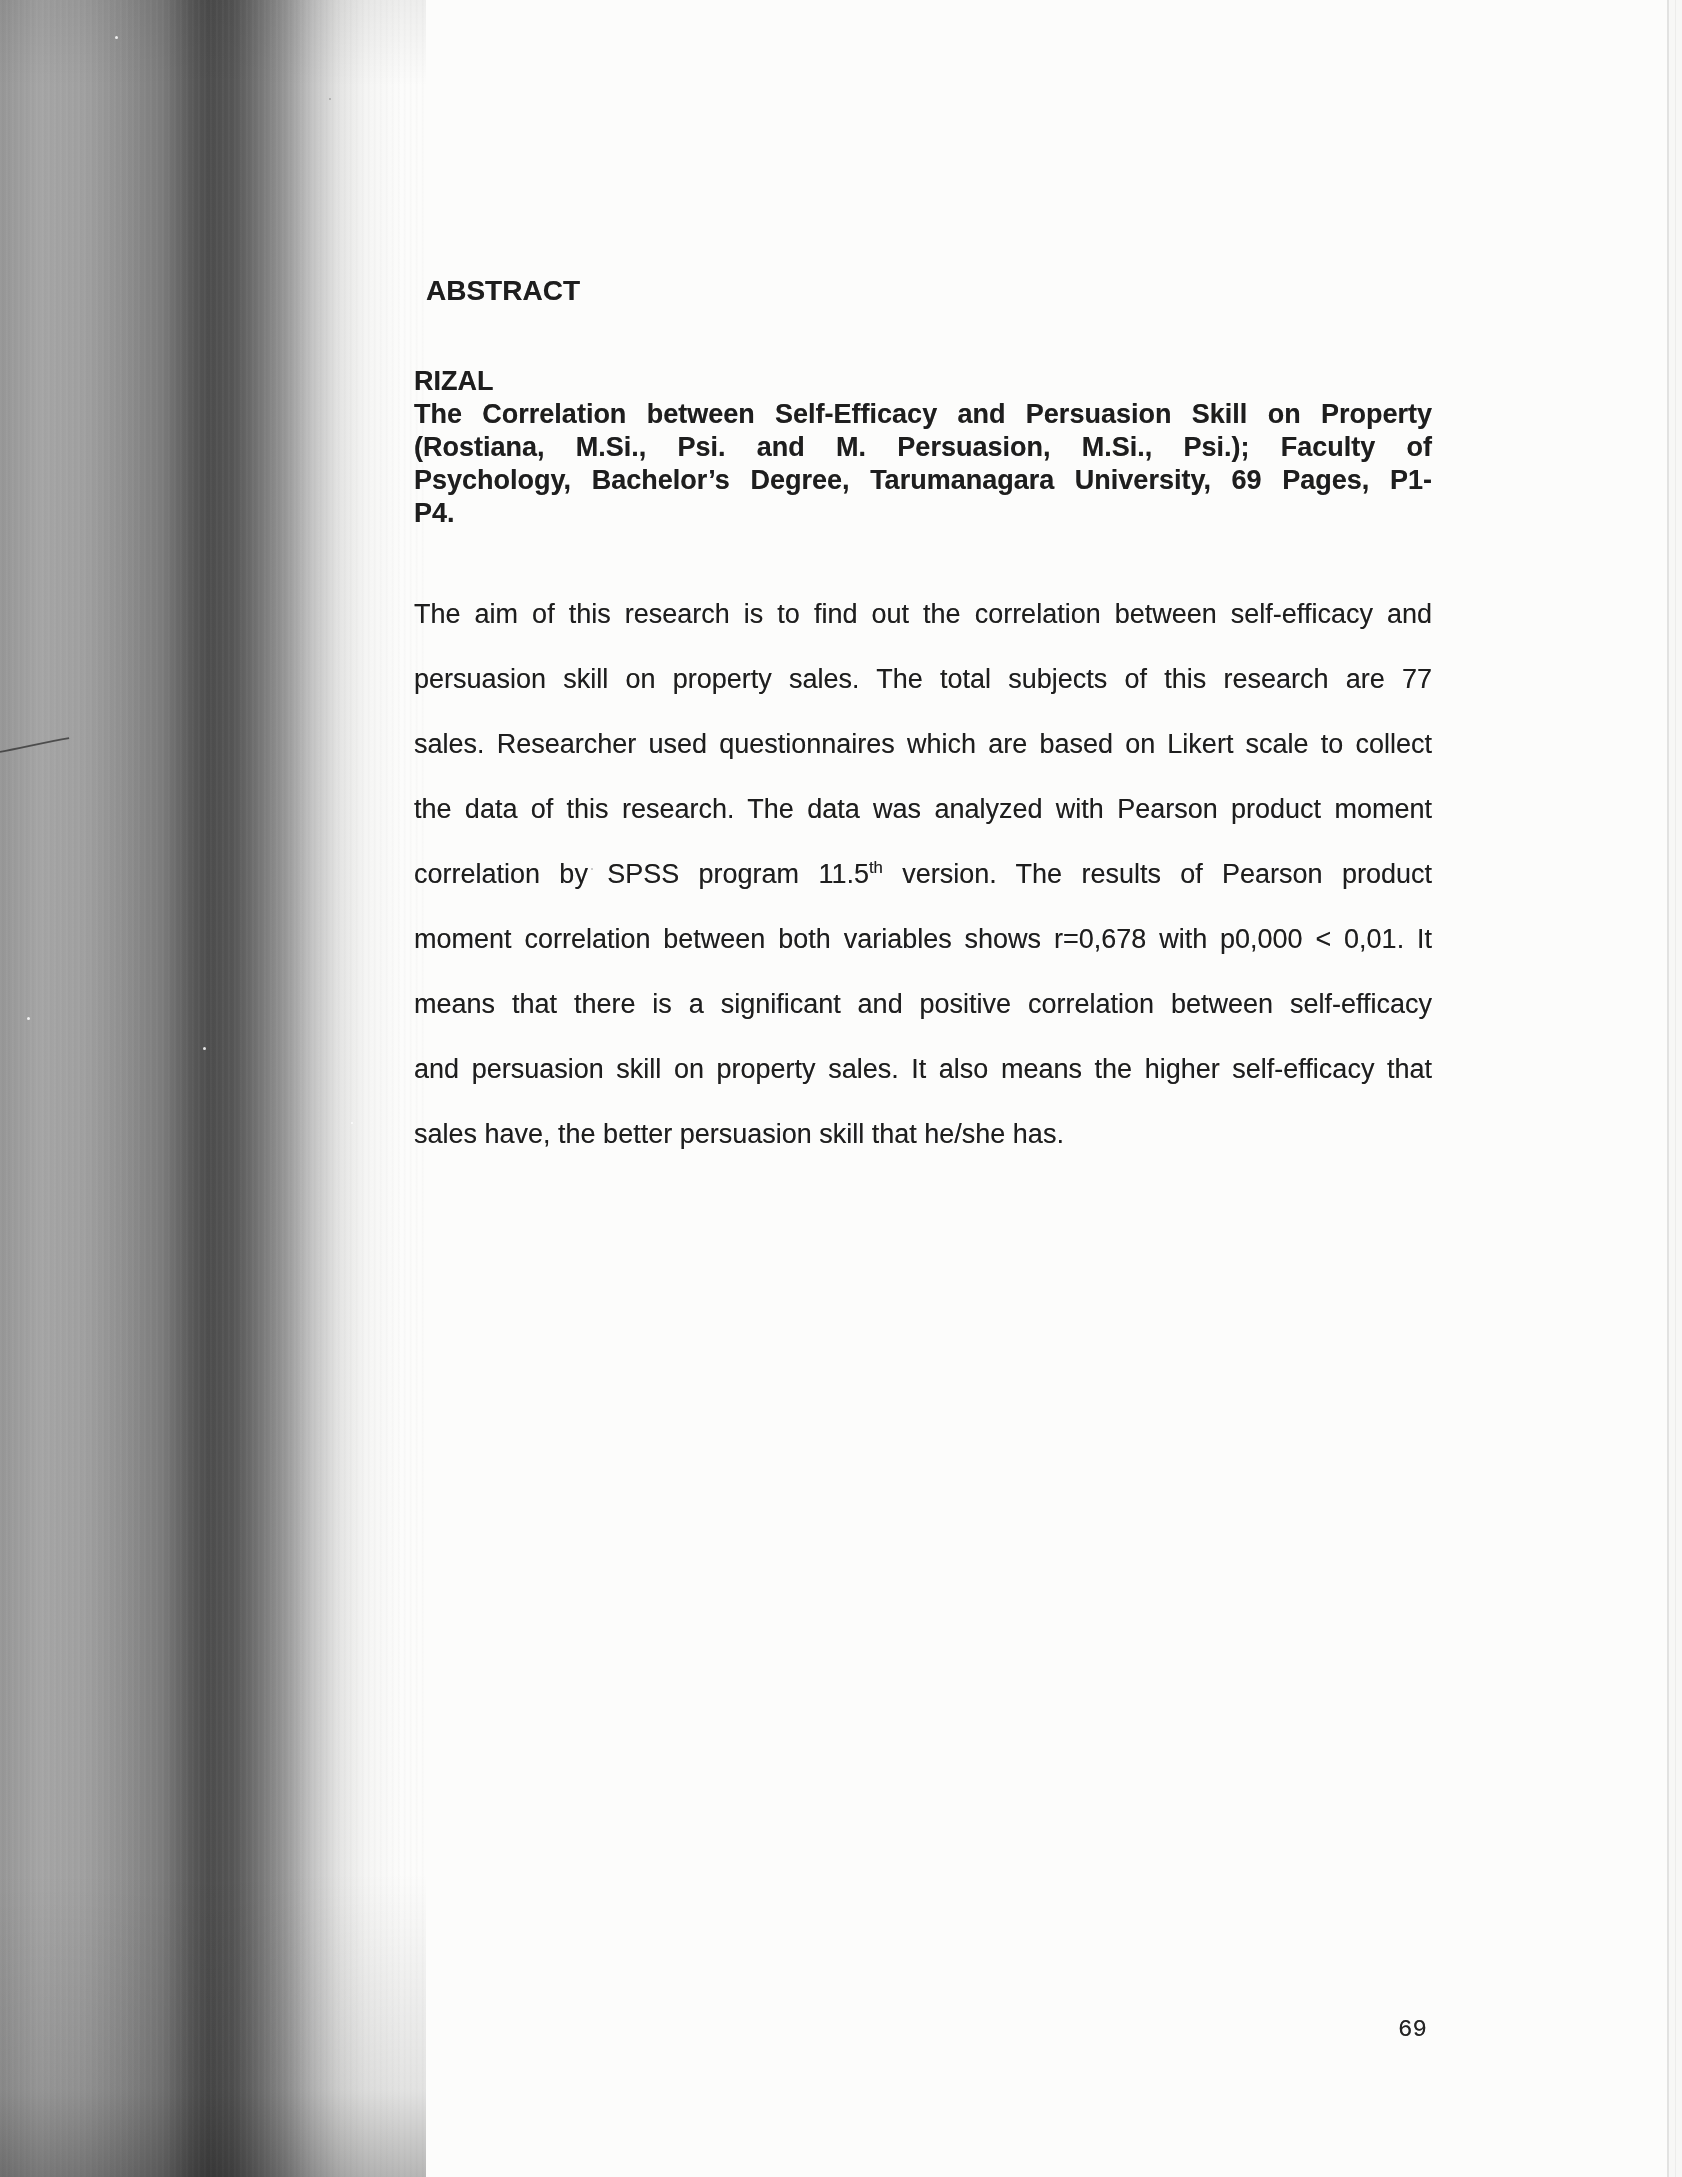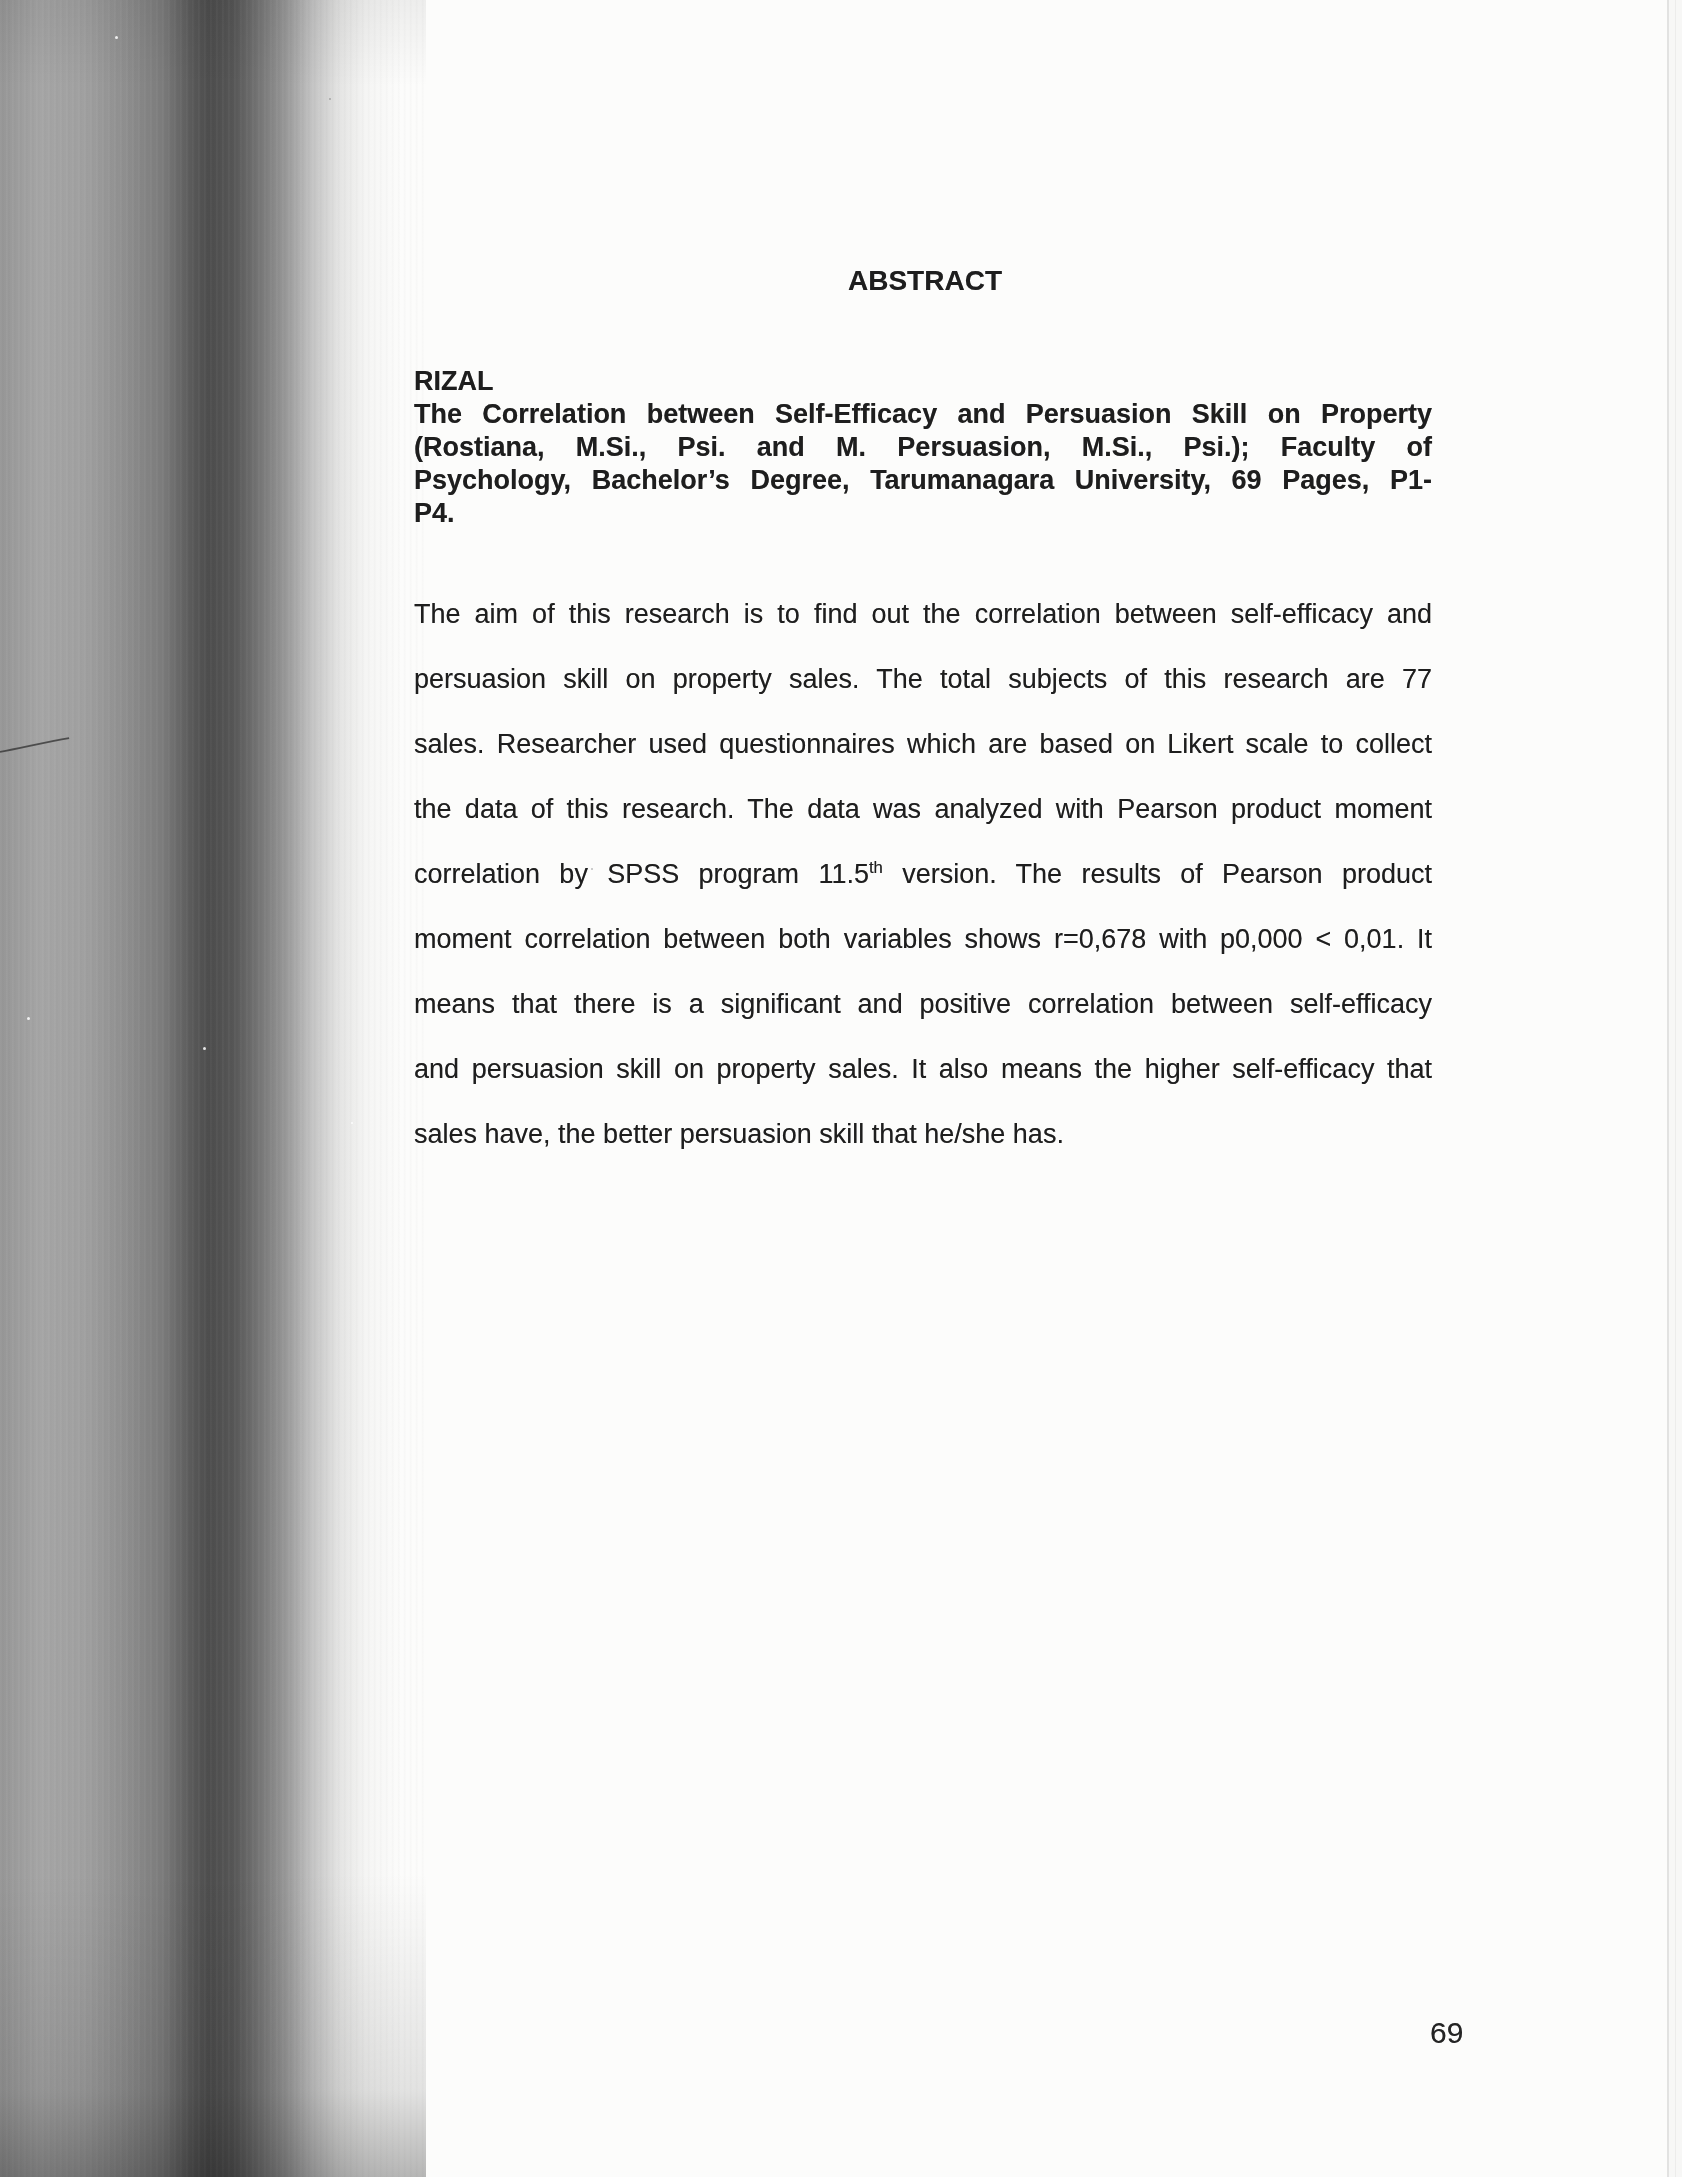--- a/index.html
+++ b/index.html
@@ -75,46 +75,45 @@
   
   .content {
     position: absolute; left: 414px; top: 0;
     width: 1018px; height: 2177px;
     color: #1e1e1e;
     text-shadow: 0 0 0.6px rgba(35,35,35,0.5);
   }
   .title {
     position: absolute; top: 263px; left: 0;
     width: 100%;
-    text-align: center;
+    text-align: left;
     font-size: 28px; font-weight: bold;
-    margin: 2px;
+    margin: 12px;
   }
   .heading {
     position: absolute; top: 365px; left: 0;
     width: 100%;
     font-size: 27px; font-weight: bold;
     line-height: 33px;
   }
   .bodytext {
     position: absolute; top: 582px; left: 0;
     width: 100%;
     font-size: 27px;
     line-height: 65px;
   }
   .line { width: 100%; }
   .just { text-align: justify; text-align-last: justify; }
   sup { font-size: 0.62em; vertical-align: super; line-height: 0; }
 
   .page-number {
     position: absolute; left: 1398px; top: 2016px;
-    font-family: Liberation Sans, sans-serif;
-    font-size: 30px; color: #242424;
+    font-family: Liberation Mono, monospace;
+    font-size: 24px; color: #242424;
     text-shadow: 0 0 0.6px rgba(35,35,35,0.5);
-    margin-left: 32px;
   }
 </style>
 </head>
 <body>
 
 <div class="binding"></div>
 
 <div class="page-edge-line"></div>
 <div class="right-margin-strip"></div>
 <div class="page-edge-line2"></div>

